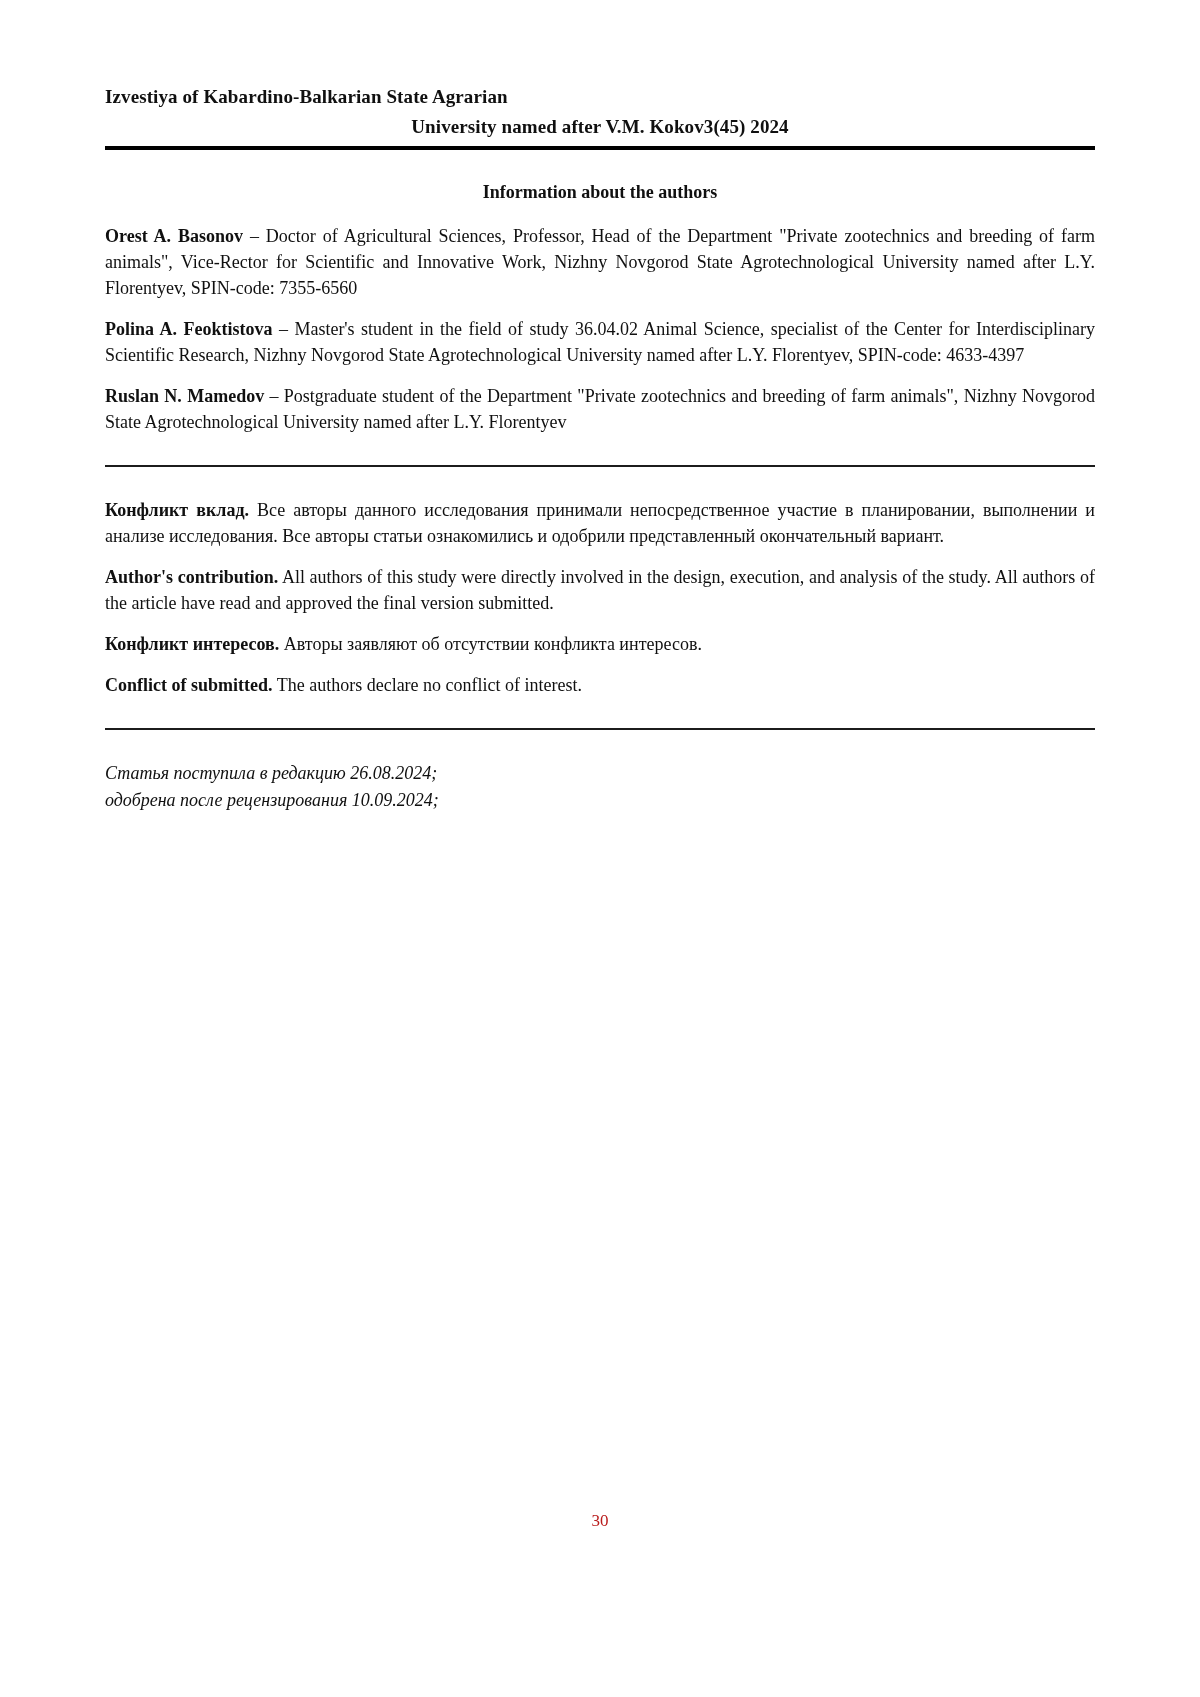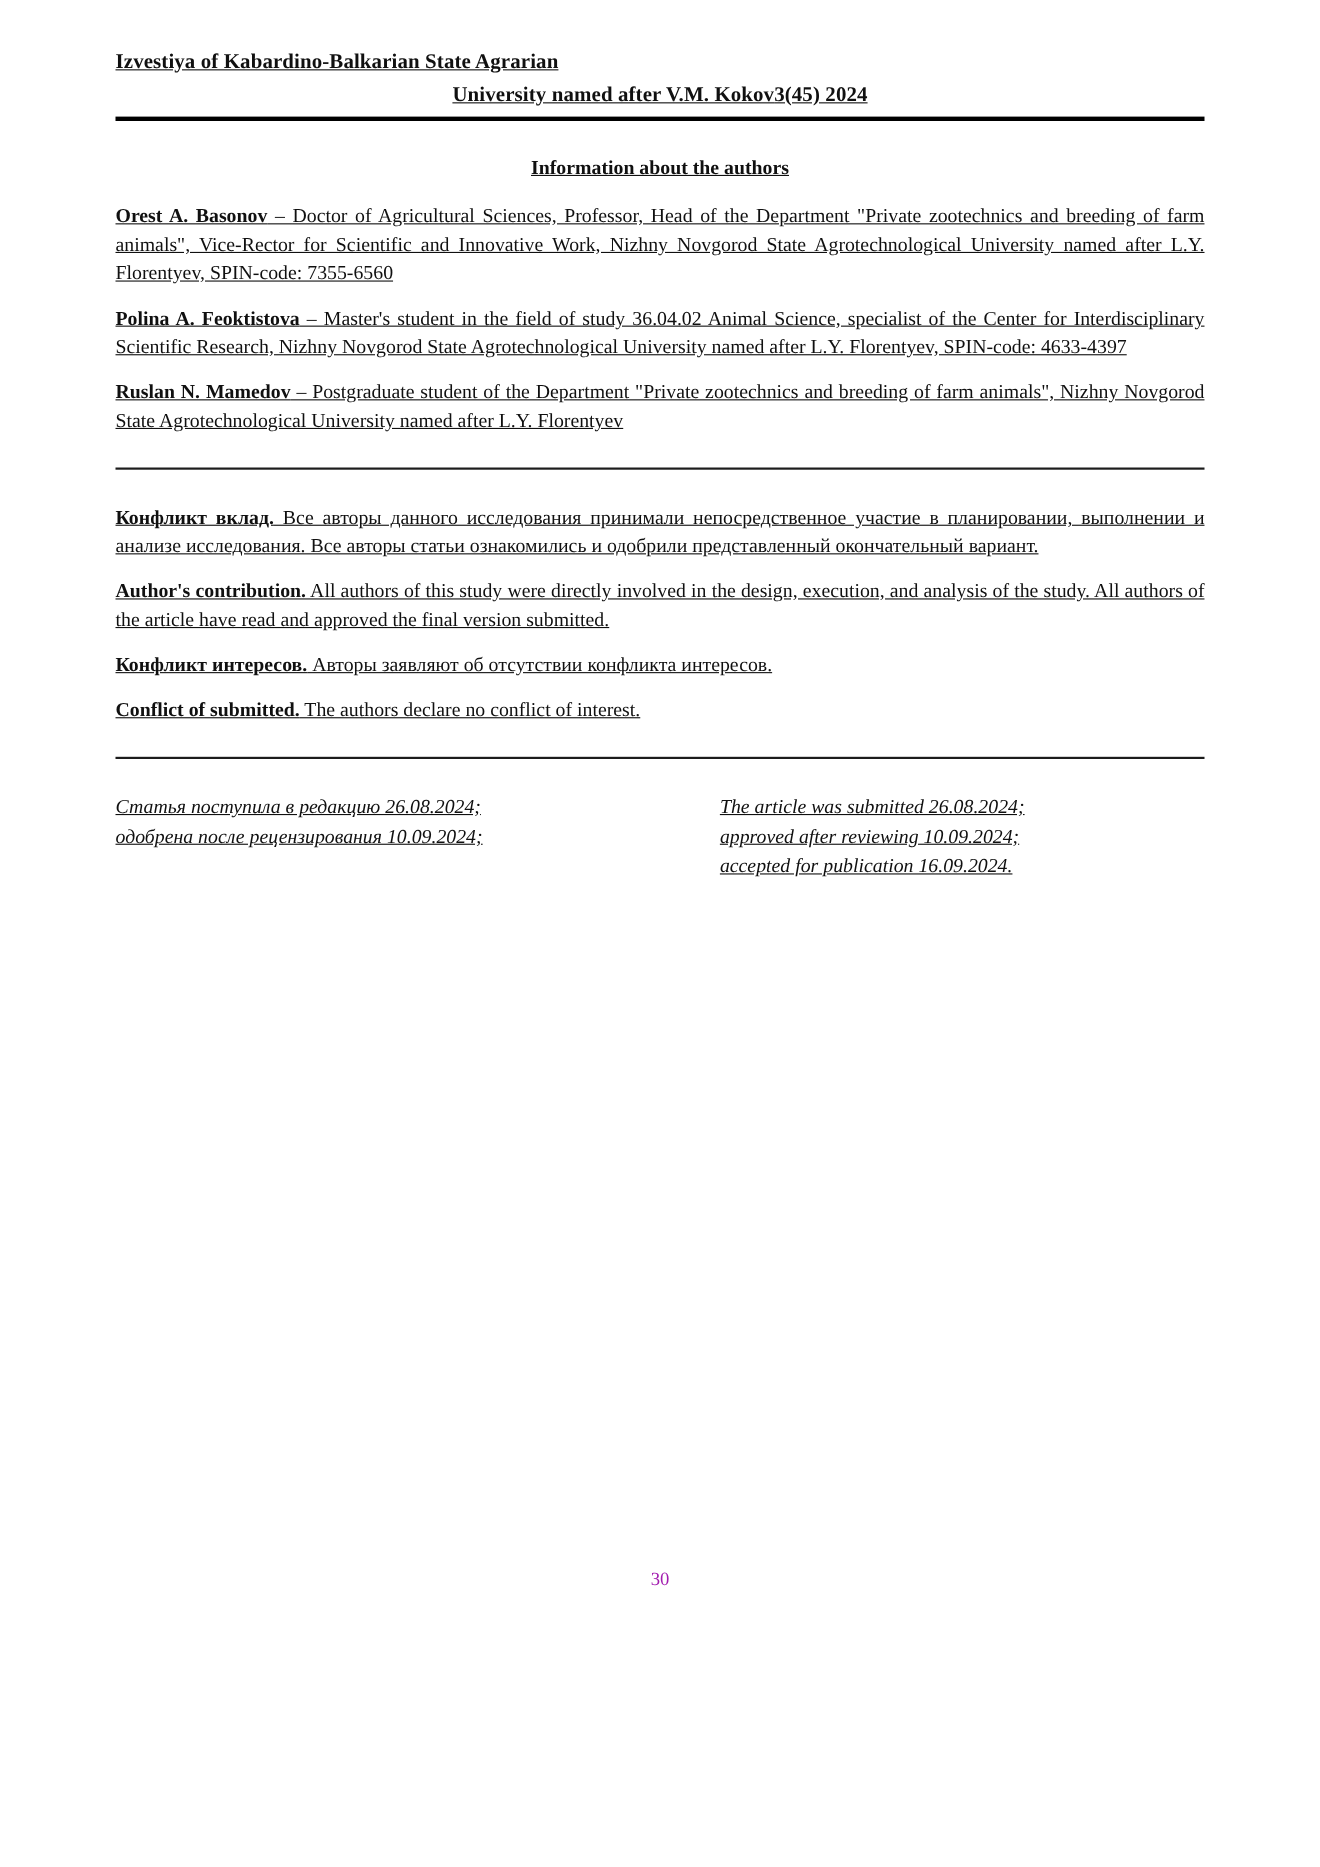--- a/index.html
+++ b/index.html
@@ -12,22 +12,21 @@
     position: relative;
   }
   .page {
     position: relative;
     width: 1200px;
     height: 1697px;
     background: #ffffff;
     overflow: hidden;
   }
   .content {
-    padding: 42px 105px 0 105px;
-    text-decoration: underline;
+    padding: 82px 105px 0 105px;
   }
 
   
   .journal-line1,
   .journal-line2,
   .issue {
     font-size: 19px;
     font-weight: bold;
     line-height: 30px;
     letter-spacing: 0.1px;
@@ -76,26 +75,26 @@
     font-style: italic;
     font-size: 18px;
     line-height: 27px;
   }
   .dates-ru { width: 55.5%; }
   .dates-en { flex: 1; }
 
   
   .page-number {
     position: absolute;
-    top: 1426px;
+    top: 1511px;
     left: 0;
     right: 0;
     text-align: center;
     font-size: 17px;
-    color: #a21caf;
+    color: #b91c1c;
   }
 </style>
 </head>
 <body>
 
 <div class="page">
   <div class="content">
 
     <header>
       <div class="journal-line1">Izvestiya of Kabardino-Balkarian State Agrarian</div>
@@ -128,23 +127,18 @@
       <p class="para"><b class="lead">Conflict of submitted.</b><span> The authors declare no conflict of interest.</span></p>
     </section>
 
     <div class="rule-thin"></div>
 
     <section class="dates">
       <div class="dates-col dates-ru">
         <div>Статья поступила в редакцию 26.08.2024;</div>
         <div>одобрена после рецензирования 10.09.2024;</div>
       </div>
-      <div class="dates-col dates-en">
-        <div>The article was submitted 26.08.2024;</div>
-        <div>approved after reviewing 10.09.2024;</div>
-        <div>accepted for publication 16.09.2024.</div>
-      </div>
     </section>
 
   </div>
 
   <div class="page-number">30</div>
 </div>
 
 </body></html>

